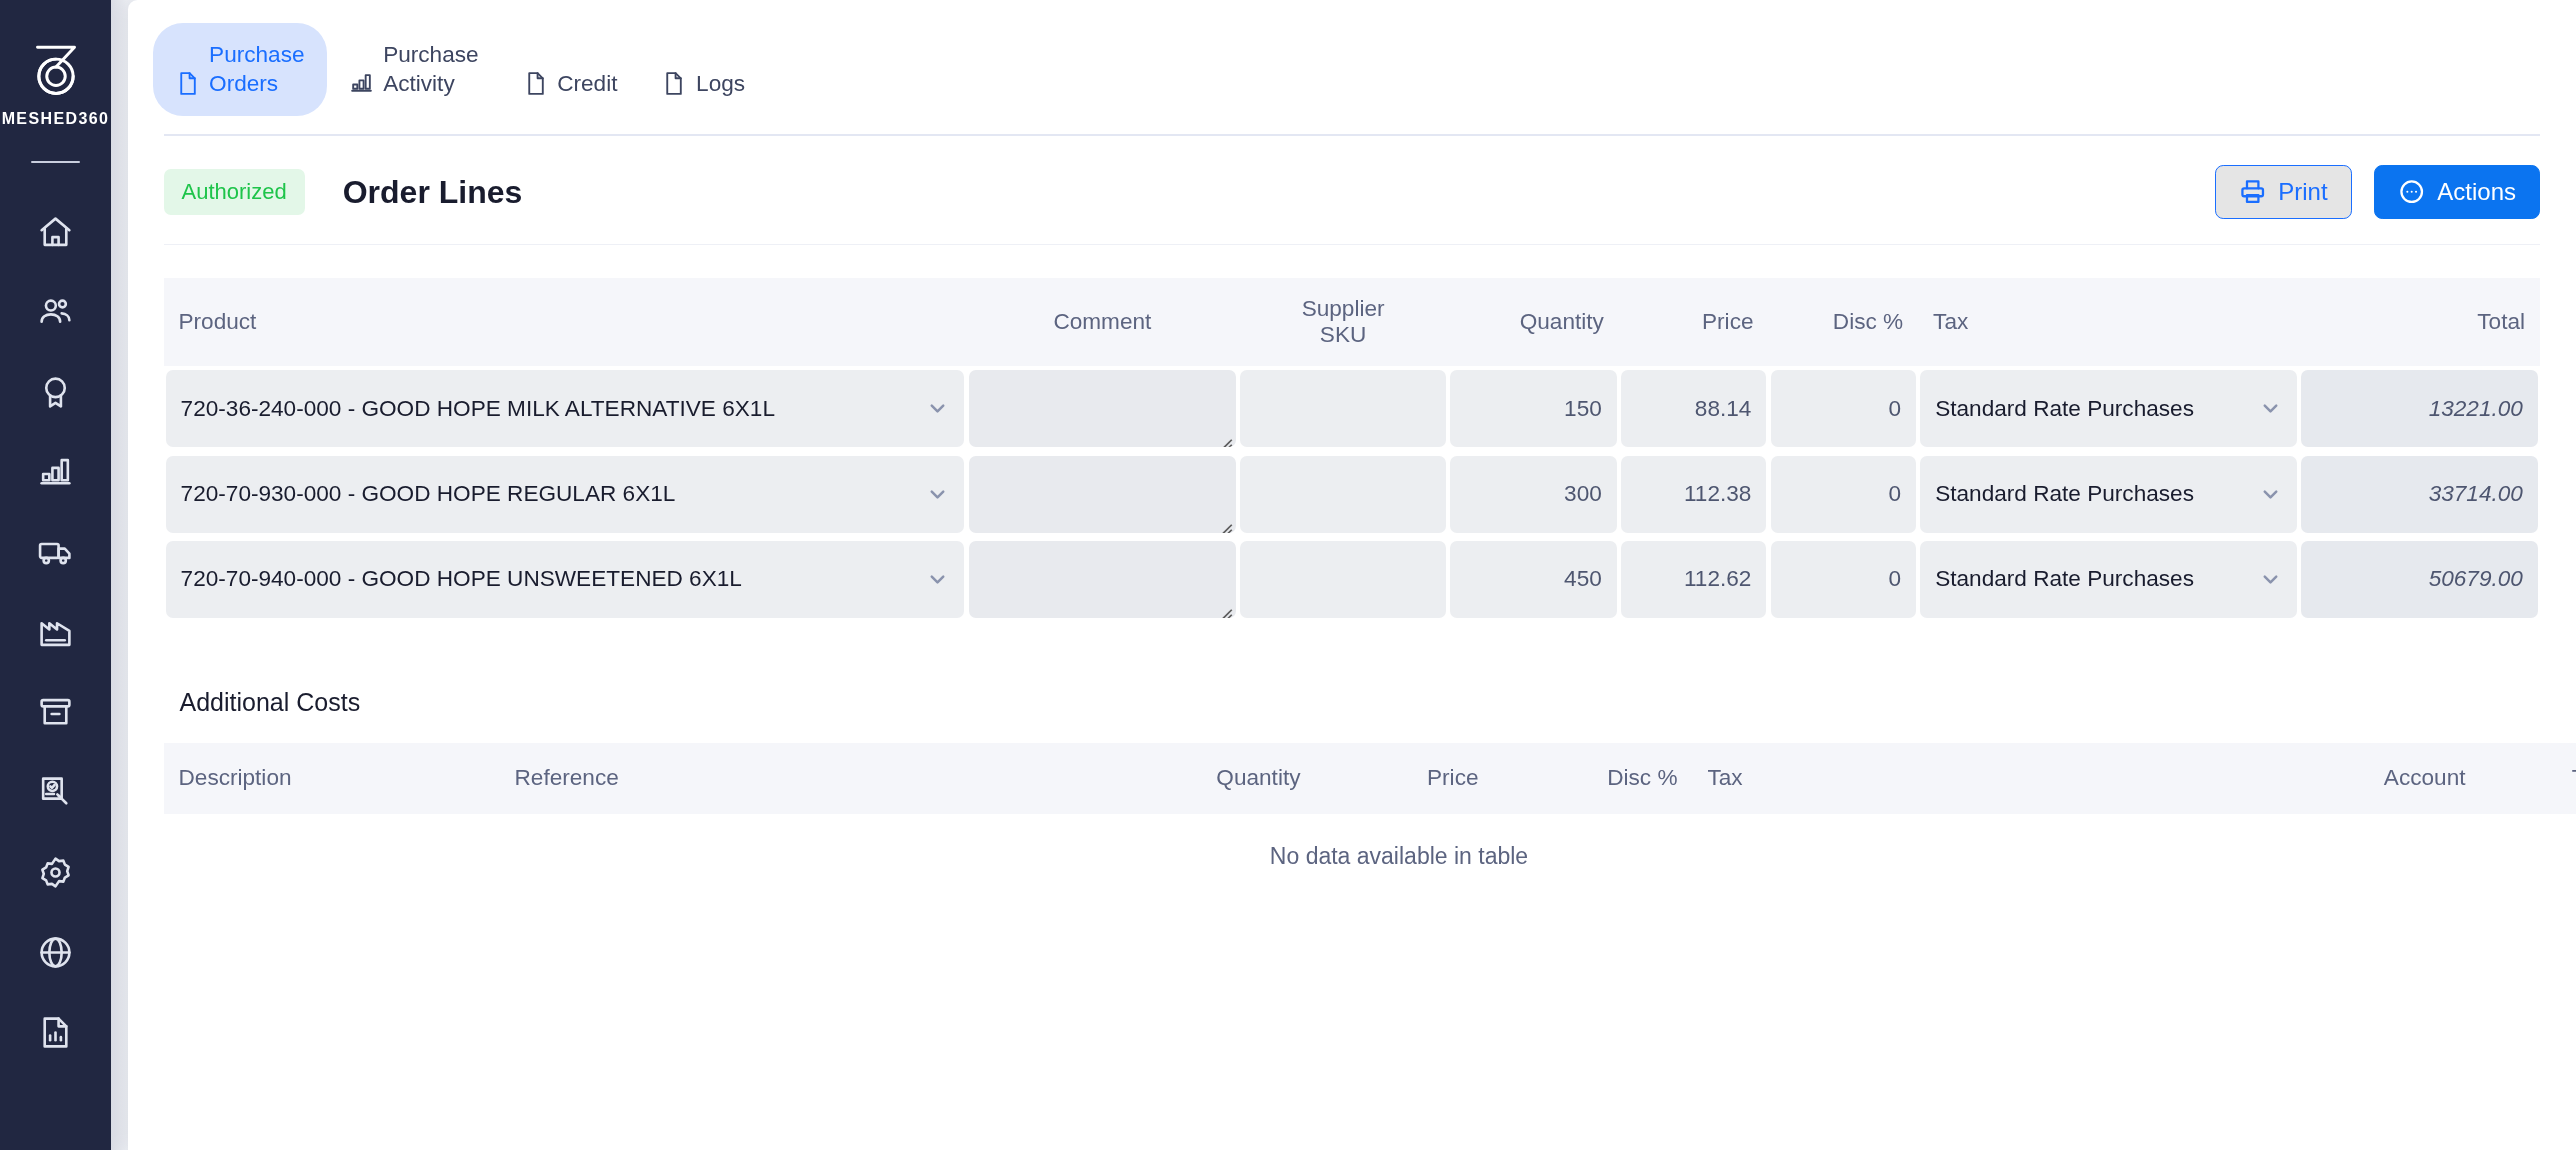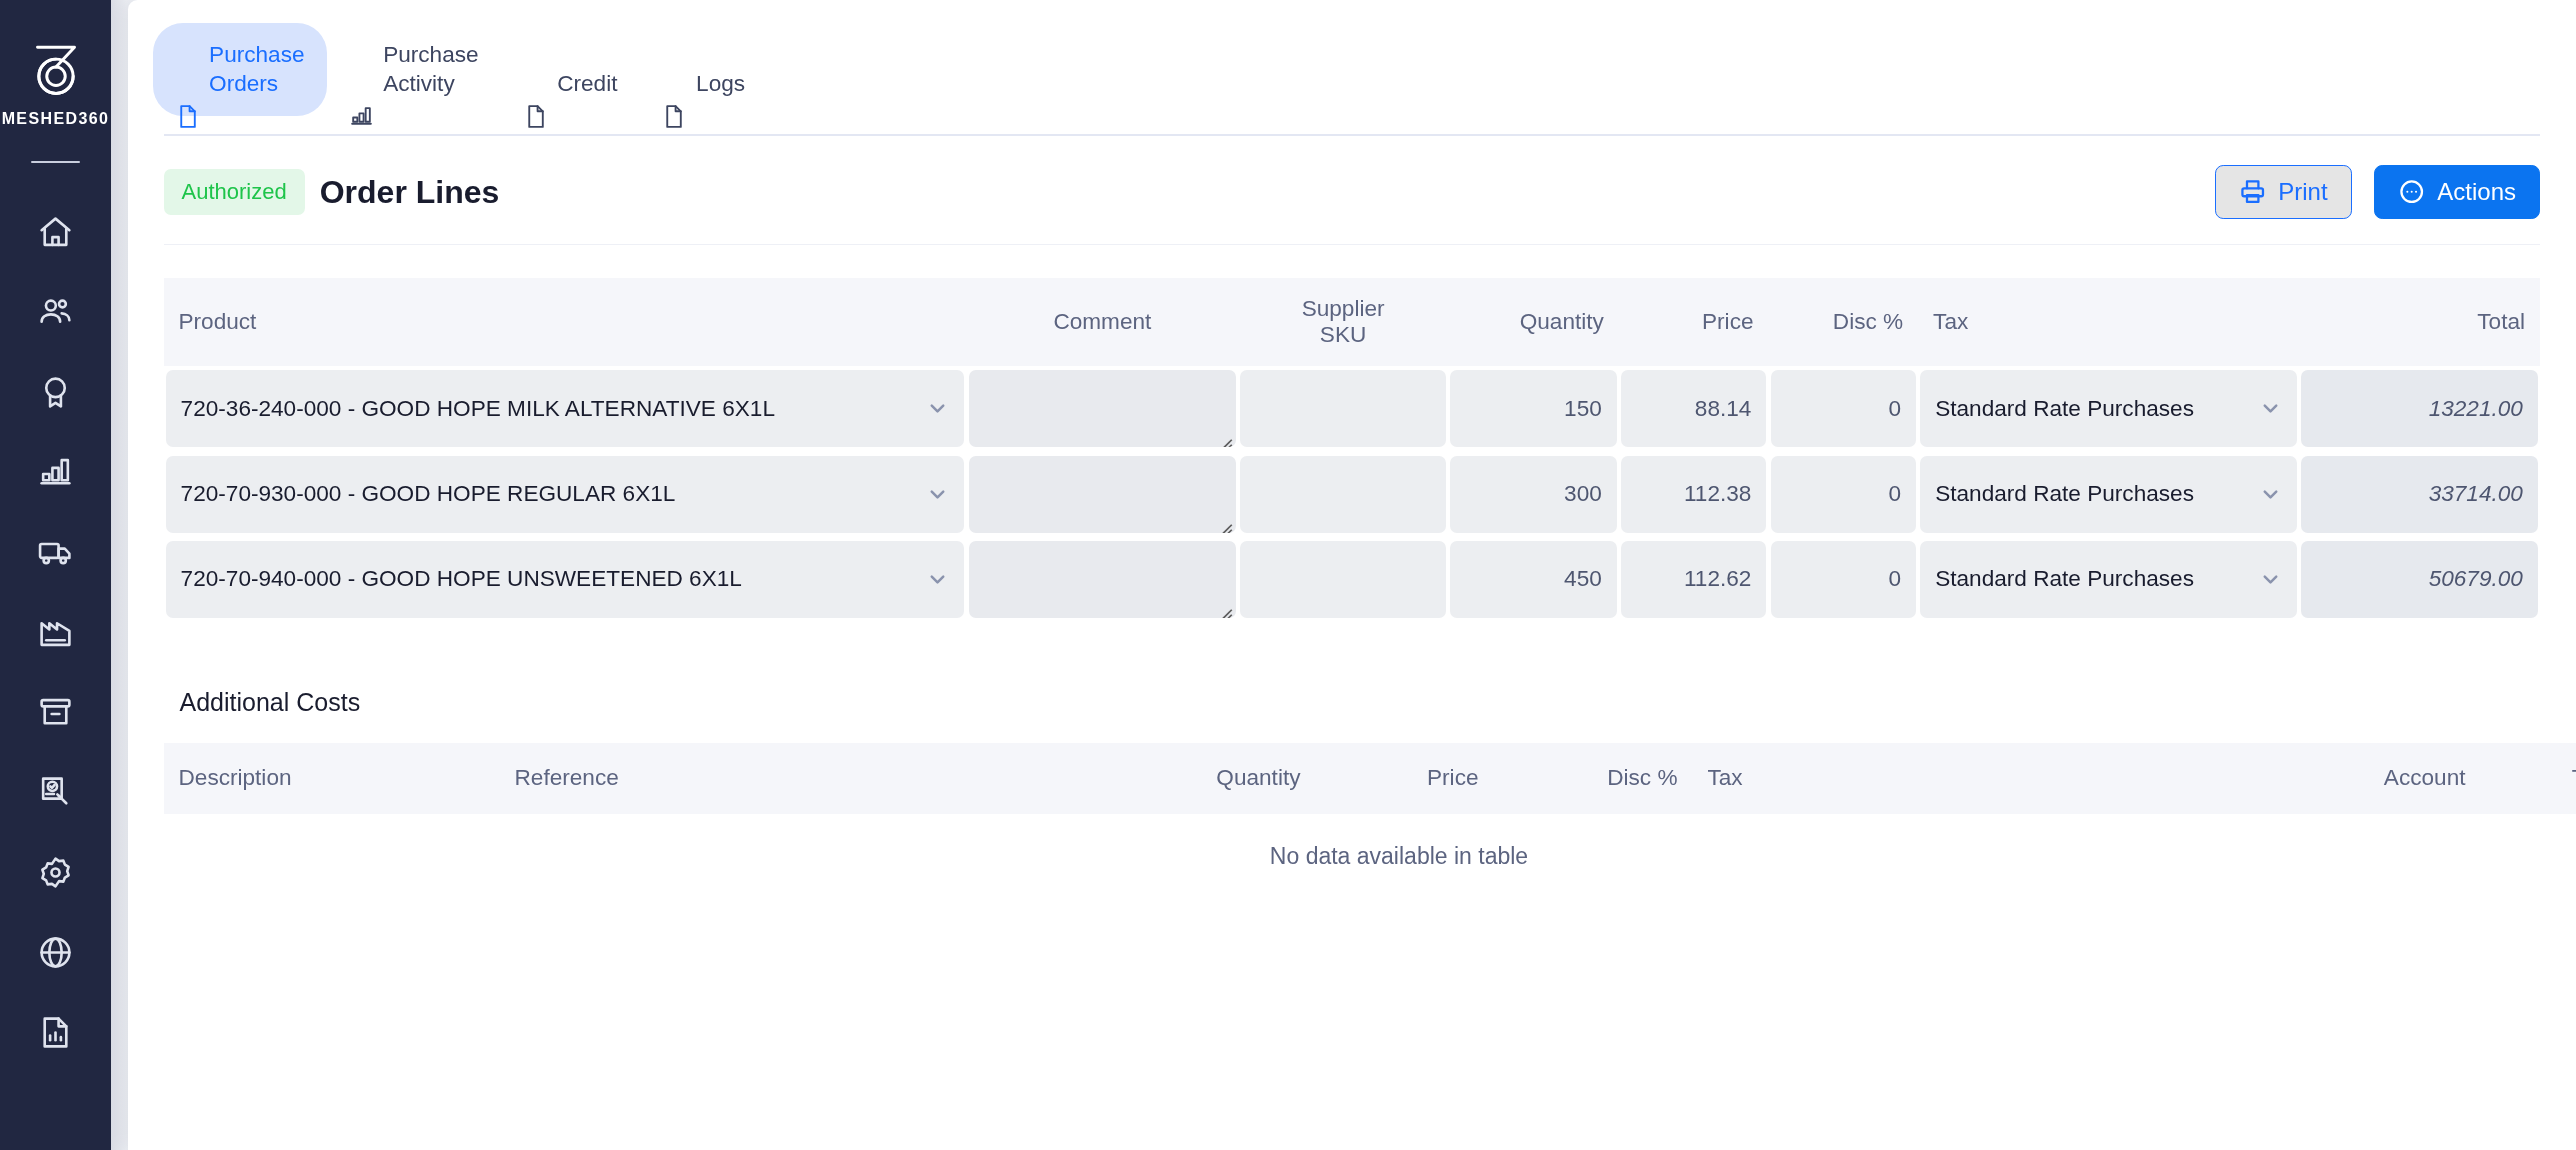--- a/index.html
+++ b/index.html
@@ -49,21 +49,21 @@
     box-shadow: -6.9px 0 19px rgba(60,70,110,0.10);
     overflow: hidden;
   }
 
   
   .tabs {
     display: flex; align-items: flex-start;
     padding: 23px 0 0 25px; gap: 0px;
   }
   .tab {
-    display: flex; align-items: flex-end; gap: 9.6px;
+    display: flex; align-items: flex-start; gap: 9.6px;
     padding: 16.5px 22px; border-radius: 30px;
     color: #3d4560; font-size: 22.6px; line-height: 1.32;
     white-space: pre-line; cursor: pointer;
   }
   .tab .t-ico { width: 25px; height: 25px; flex: 0 0 25px; margin-top: 2.1px; }
   .tab .t-ico svg { width: 25px; height: 25px; fill: none; stroke: #3d4560; stroke-width: 1.8; }
   .tab.active { background: #d7e3fd; color: #1a6eff; }
   .tab.active .t-ico svg { stroke: #1a6eff; }
   .tab-label { display: block; }
 
@@ -74,21 +74,21 @@
 
   
   .headrow {
     display: flex; align-items: center;
     margin: 29px 36px 0 36px; padding-bottom: 25px;
     border-bottom: 1.4px solid #eef0f6;
   }
   .badge {
     background: #e3f7e8; color: #1ec44a;
     font-size: 22px; border-radius: 6.9px;
-    padding: 9.6px 18px; margin-right: 15px;
+    padding: 9.6px 18px; margin-right: 38px;
   }
   .page-title { font-size: 32px; font-weight: 700; color: #191c2e; }
   .head-spacer { flex: 1 1 auto; }
   .btn {
     display: flex; align-items: center; gap: 12.3px;
     font-size: 24px; border-radius: 8.2px; cursor: pointer;
     padding: 12.3px 23px;
   }
   .btn svg { width: 27.4px; height: 27.4px; fill: none; stroke-width: 2; }
   .btn-print { border: 1.7px solid #1a6eff; color: #1a6eff; background: #e5e5e5; margin-right: 22px; }

